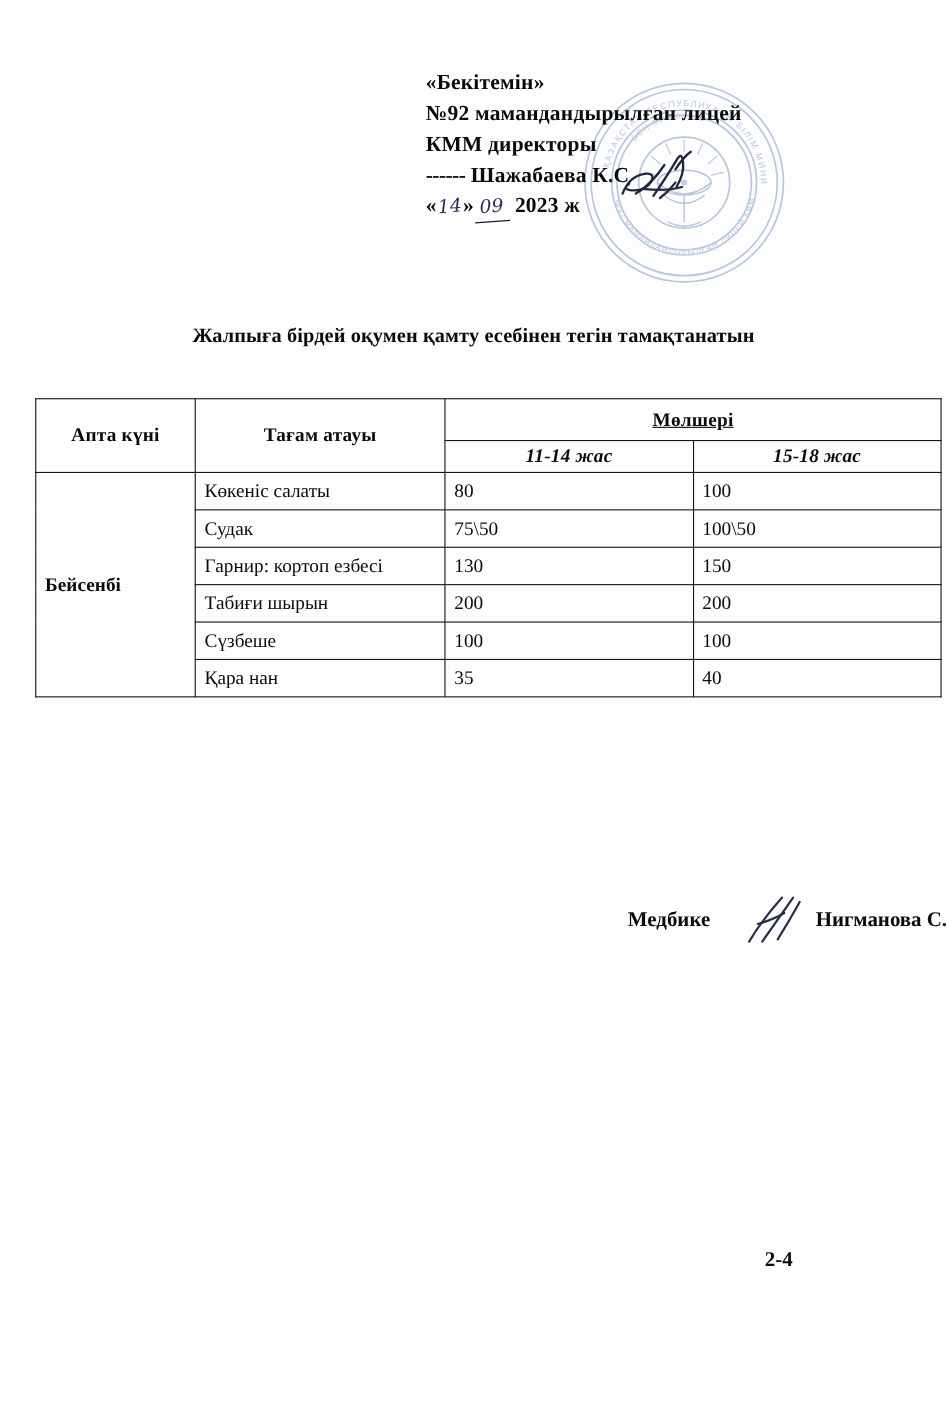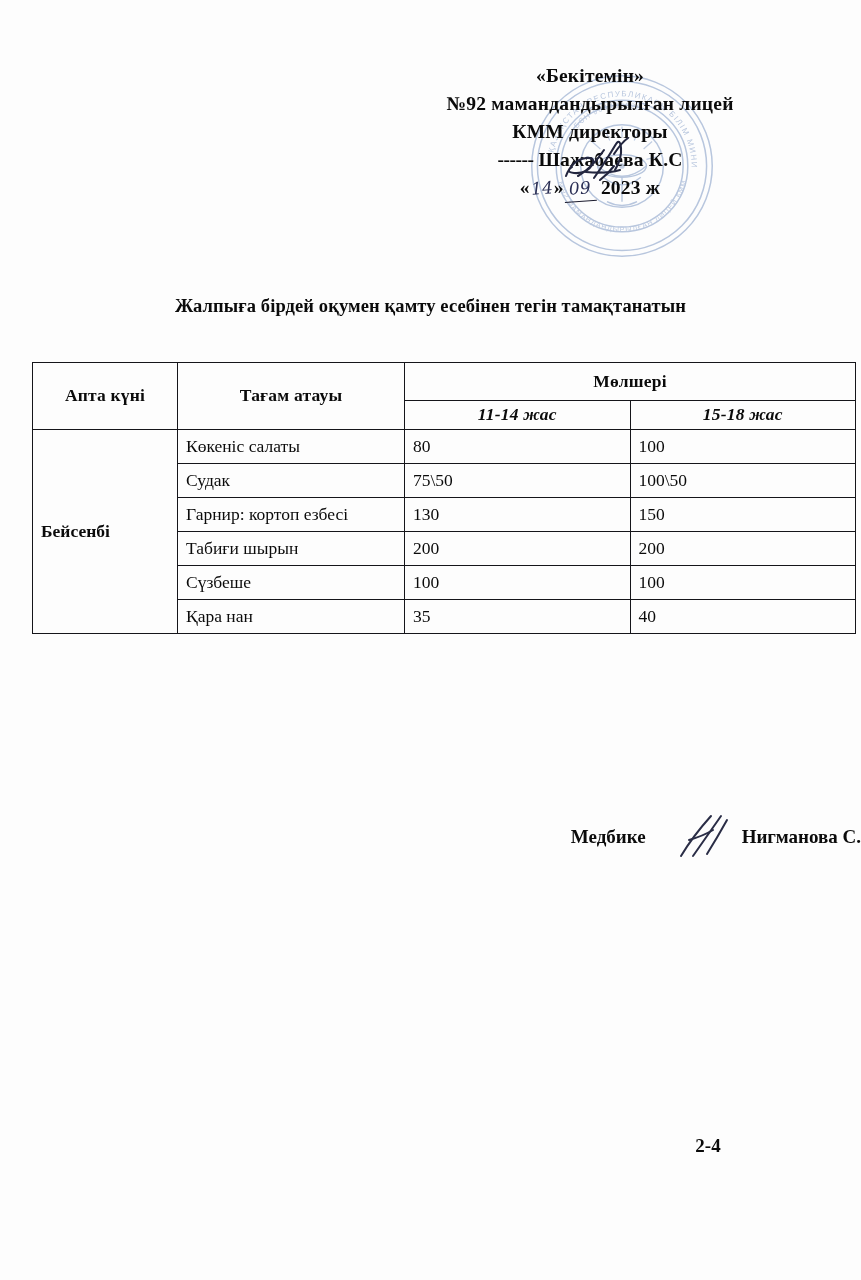--- a/index.html
+++ b/index.html
@@ -17,23 +17,23 @@
     width: 861px;
     height: 1280px;
     background: #fdfdfd;
     overflow: hidden;
   }
 
   
   .approval-block {
     position: absolute;
     top: 62px;
-    right: 56px;
+    right: 44px;
     width: 430px;
-    text-align: center;
+    text-align: left;
     font-weight: bold;
     font-size: 19.5px;
     line-height: 1.44;
     letter-spacing: 0.2px;
     z-index: 4;
   }
   .approval-line {
     white-space: nowrap;
   }
   .approval-line.with-sign {
@@ -120,21 +120,21 @@
     vertical-align: middle;
     background: transparent;
   }
   table.menu th {
     font-weight: bold;
     text-align: center;
     letter-spacing: 0.2px;
   }
   th.col-day    { width: 128px; }
   th.col-dish   { width: 210px; }
-  th.col-amount { width: 434px; }
+  th.col-amount { width: 434px; text-decoration: underline; }
   th.sub-age {
     text-align: left;
     padding-left: 10px;
     font-size: 17px;
     font-style: italic;
   }
   td.day-cell {
     font-weight: bold;
     text-align: left;
     padding-left: 10px;

